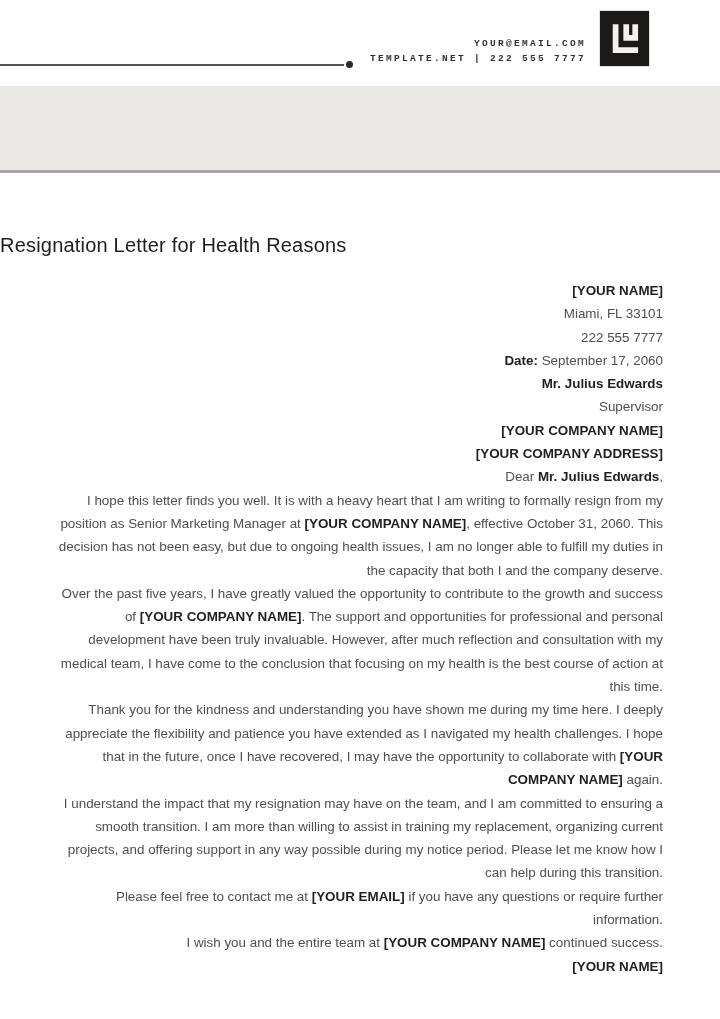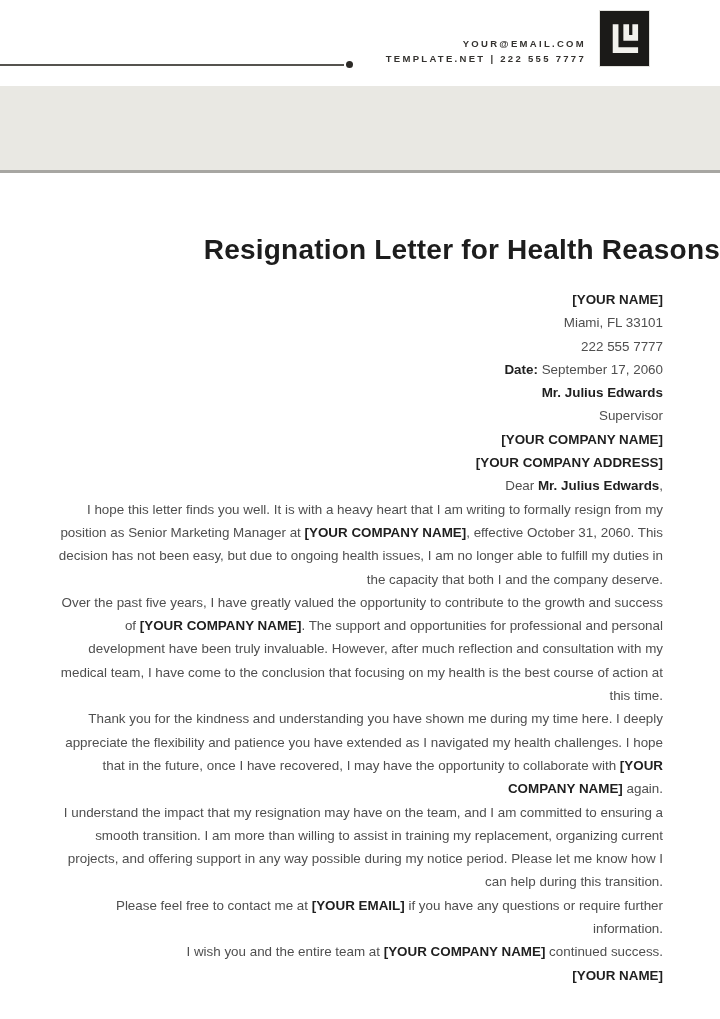--- a/index.html
+++ b/index.html
@@ -15,39 +15,39 @@
     position:absolute; left:0; top:64px; width:344px; height:2px;
     background:#55534f;
   }
   .header-dot {
     position:absolute; left:346px; top:61px; width:7px; height:7px;
     border-radius:50%; background:#2c2a27;
   }
   .header-contact {
     position:absolute; right:134px; top:36px; text-align:right;
     font-size:9.5px; font-weight:bold; letter-spacing:2.3px;
-    color:#34322f; line-height:15px; white-space:nowrap;
+    color:#34322f; line-height:15px; white-space:nowrap;font-family:Liberation Mono, monospace;
   }
   .logo {
     position:absolute; left:599px; top:10px; width:51px; height:57px;
     background:#1b1a18; display:flex; align-items:center; justify-content:center;
     box-shadow:0 0 0 1px #e3e2de inset;
   }
   .logo svg { display:block; }
 
   
   .banner {
     height:84px; background:#e9e8e3;
     border-bottom:3px solid #a7a6a2;
   }
 
   
   .title {
-    margin:61px 0 0 0; text-align:right;
-    font-size:28px; font-weight:bold; color:#1d1d1d; letter-spacing:0.2px;
+    margin:61px 0 0 0; text-align:left;
+    font-size:20px; font-weight:normal; color:#1d1d1d; letter-spacing:0.2px;
   }
   .letter {
     margin:22px 57px 0 57px; width:606px;
     font-size:13.4px; line-height:23.3px; color:#4f4f4f;
   }
   .letter .line { margin:0;text-align:right; }
   .letter b { font-weight:bold; color:#1f1f1f; }
 </style>
 </head>
 <body>

